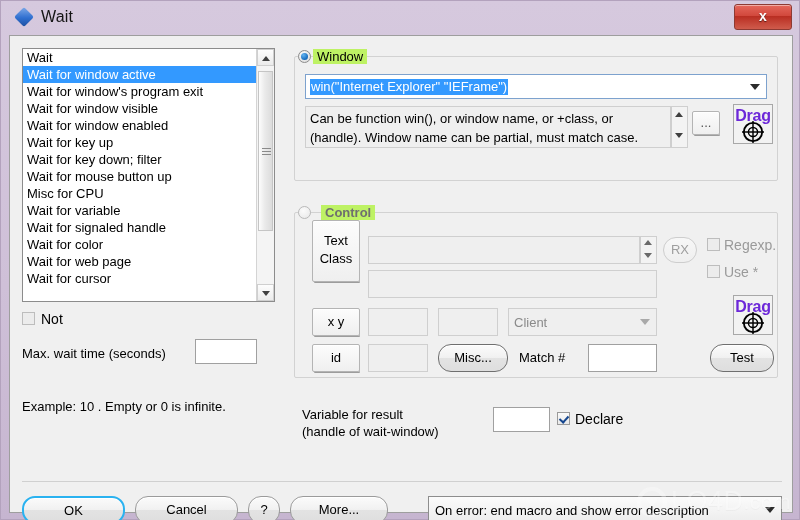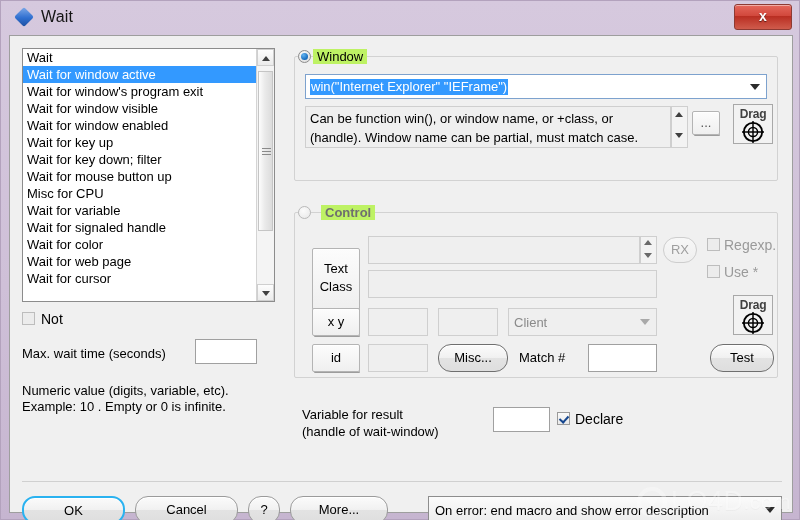--- a/index.html
+++ b/index.html
@@ -167,21 +167,21 @@
   .spin .sb{position:absolute;left:0;width:15px;height:50%;}
   .spin .sb.up{top:0;}
   .spin .sb.dn{bottom:0;}
 
   .dragbtn{
     position:absolute;box-sizing:border-box;
     background:#f2f2f2;border:1px solid #a8a8a8;cursor:pointer;
   }
   .dragbtn .dg-txt{
     position:absolute;left:0;top:2px;width:100%;text-align:center;
-    font-size:12px;color:#404040;font-weight:bold;letter-spacing:-.2px;
+    font-size:16px;color:#6d28d9;font-weight:bold;letter-spacing:-.2px;
   }
   .dragbtn svg{position:absolute;left:50%;margin-left:-11px;top:16px;}
 
   .sep{position:absolute;height:1px;background:#d0d0d0;}
 
   
   .wm{
     position:absolute;right:8px;bottom:2px;
     opacity:.30;pointer-events:none;
     color:#ffffff;font-size:27px;letter-spacing:.5px;
@@ -248,21 +248,20 @@
         </div>
       </div>
     </div>
 
     <div class="chk dis" style="left:12px;top:276px;"></div>
     <div class="chk-lab" style="left:31px;top:275px;">Not</div>
 
     <div class="lab" style="left:12px;top:310px;">Max. wait time (seconds)</div>
     <input class="txtinput" style="left: 185px; top: 303px; width: 62px; height: 25px; padding: 0px 3px;" value="">
 
-    <div class="lab" style="left:12px;top:347px;">Numeric value (digits, variable, etc).</div>
     <div class="lab" style="left:12px;top:363px;">Example: 10 . Empty or 0 is infinite.</div>
 
     <div class="group" style="left:284px;top:20px;width:484px;height:125px;"></div>
     <div class="group-title" style="left:303px;top:13px;">Window</div>
     <div class="radio on" style="left:288px;top:14px;"></div>
 
     <div class="combo" style="left:295px;top:38px;width:462px;height:25px;">
       <div style="position:absolute;left:4px;top:4px;height:16px;line-height:16px;background:#3399ff;color:#fff;font-size:13px;padding:0 1px;">win("Internet Explorer" "IEFrame")</div>
       <div class="combo-arrow"></div>
     </div>
@@ -289,21 +288,21 @@
         <circle cx="12" cy="12" r="5" fill="none" stroke="#000" stroke-width="1.6"></circle>
         <line x1="12" y1="0" x2="12" y2="24" stroke="#000" stroke-width="1.6"></line>
         <line x1="0" y1="12" x2="24" y2="12" stroke="#000" stroke-width="1.6"></line>
       </svg>
     </div>
 
     <div class="group" style="left:284px;top:176px;width:484px;height:166px;"></div>
     <div class="group-title" style="left:311px;top:169px;color:#6f6f6f;font-weight:bold;">Control</div>
     <div class="radio off" style="left:288px;top:170px;"></div>
 
-    <div class="btn flat" style="left:302px;top:212px;width:48px;height:62px;">
+    <div class="btn flat" style="left:302px;top:184px;width:48px;height:62px;">
       <div style="position:absolute;left:0;top:12px;width:100%;">Text</div>
       <div style="position:absolute;left:0;top:30px;width:100%;">Class</div>
     </div>
 
     <div class="txtinput dis" style="left:358px;top:200px;width:272px;height:28px;padding:4px;"></div>
     <div class="spin" style="left:630px;top:200px;height:28px;">
       <div class="sb up">
         <span class="arrow-up" style="top:3px;left:3px;border-bottom-color:#6a6a6a;"></span>
       </div>
       <div class="sb dn">

